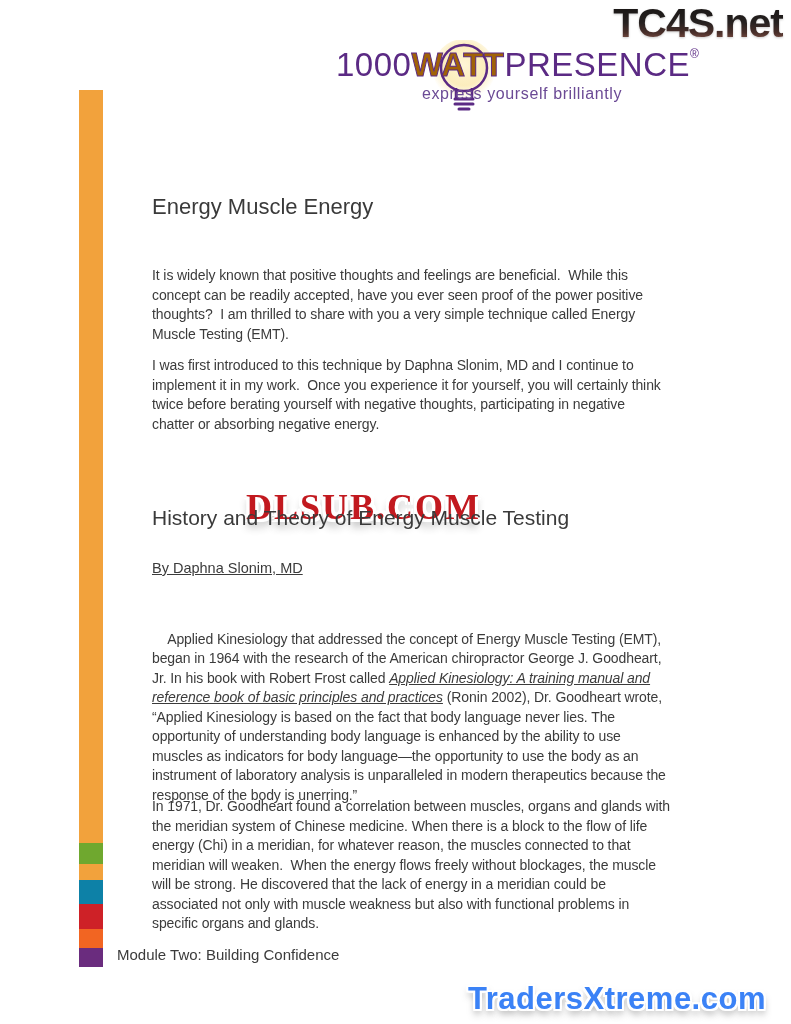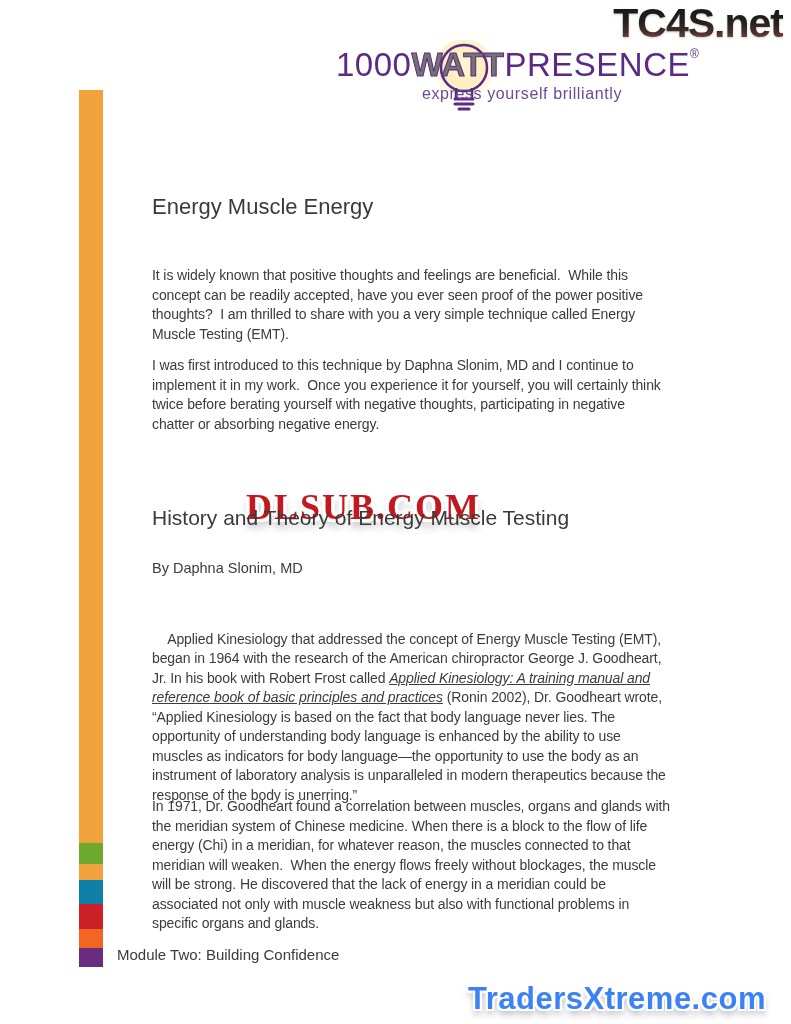--- a/index.html
+++ b/index.html
@@ -30,21 +30,21 @@
 
   
   .side-bar { position:absolute; left:79px; top:90px; width:24px; height:877px;
     display:flex; flex-direction:column; }
   .seg-1 { height:753px; } .seg-2 { height:21px; } .seg-3 { height:16px; }
   .seg-4 { height:24px; } .seg-5 { height:25px; } .seg-6 { height:19px; } .seg-7 { height:19px; }
 
   
   .doc-h1 { position:absolute; left:152px; top:194px; font-size:22px; color:#3a3a3a; font-weight:normal; }
   .doc-h2 { position:absolute; left:152px; top:506px; font-size:21px; color:#3a3a3a; font-weight:normal; }
-  .doc-byline { position:absolute; left:152px; top:560px; font-size:14.5px; color:#3b3b3b; }
+  .doc-byline { position:absolute; left:152px; top:560px; font-size:14.5px; color:#3b3b3b;text-decoration:underline; }
   .para {
     position:absolute; left:152px; width:620px;
     font-size:14px; line-height:19.5px; color:#3b3b3b;
     white-space:pre-wrap; letter-spacing:-0.1px;
   }
   .para-1 { top:266px; } .para-2 { top:356px; } .para-3 { top:447px; }
   .para-4 { top:610px; } .para-5 { top:797px; }
   .book-title { font-style:italic; text-decoration:underline; }
   .doc-footer { position:absolute; left:117px; top:946px; font-size:15px; color:#3b3b3b; }
 
@@ -84,21 +84,21 @@
           <stop offset="60%" stop-color="#fbeab2" stop-opacity="0.85"></stop>
           <stop offset="100%" stop-color="#fbeab2" stop-opacity="0"></stop>
         </radialGradient>
       </defs>
       <circle cx="32" cy="30" r="31" fill="url(#bulbGlow)"></circle>
       <circle cx="32" cy="28" r="23" fill="none" stroke="#5b2a84" stroke-width="2.5"></circle>
       <path d="M24 48 L24 58 M40 48 L40 58" fill="none" stroke="#5b2a84" stroke-width="2.5"></path>
       <path d="M23 59 H41 M23 64 H41 M27 69 H37" fill="none" stroke="#5b2a84" stroke-width="3" stroke-linecap="round"></path>
     </svg>
     <div class="brand-line">
-      <span style="color: rgb(91, 42, 132);">1000</span><span class="brand-watt" style="color: #737373;">WATT</span><span style="color: rgb(91, 42, 132);">PRESENCE</span><span class="brand-reg" style="color: rgb(91, 42, 132);">®</span>
+      <span style="color: rgb(91, 42, 132);">1000</span><span class="brand-watt" style="color: #a16207;">WATT</span><span style="color: rgb(91, 42, 132);">PRESENCE</span><span class="brand-reg" style="color: rgb(91, 42, 132);">®</span>
     </div>
     <div class="brand-tagline" style="color: rgb(107, 74, 149);">express yourself brilliantly</div>
   </div>
 
   <div class="side-bar">
     <div class="seg-1" style="background: rgb(242, 162, 60);"></div>
     <div class="seg-2" style="background: rgb(111, 168, 47);"></div>
     <div class="seg-3" style="background: rgb(242, 162, 60);"></div>
     <div class="seg-4" style="background: rgb(13, 129, 167);"></div>
     <div class="seg-5" style="background: rgb(206, 33, 39);"></div>

